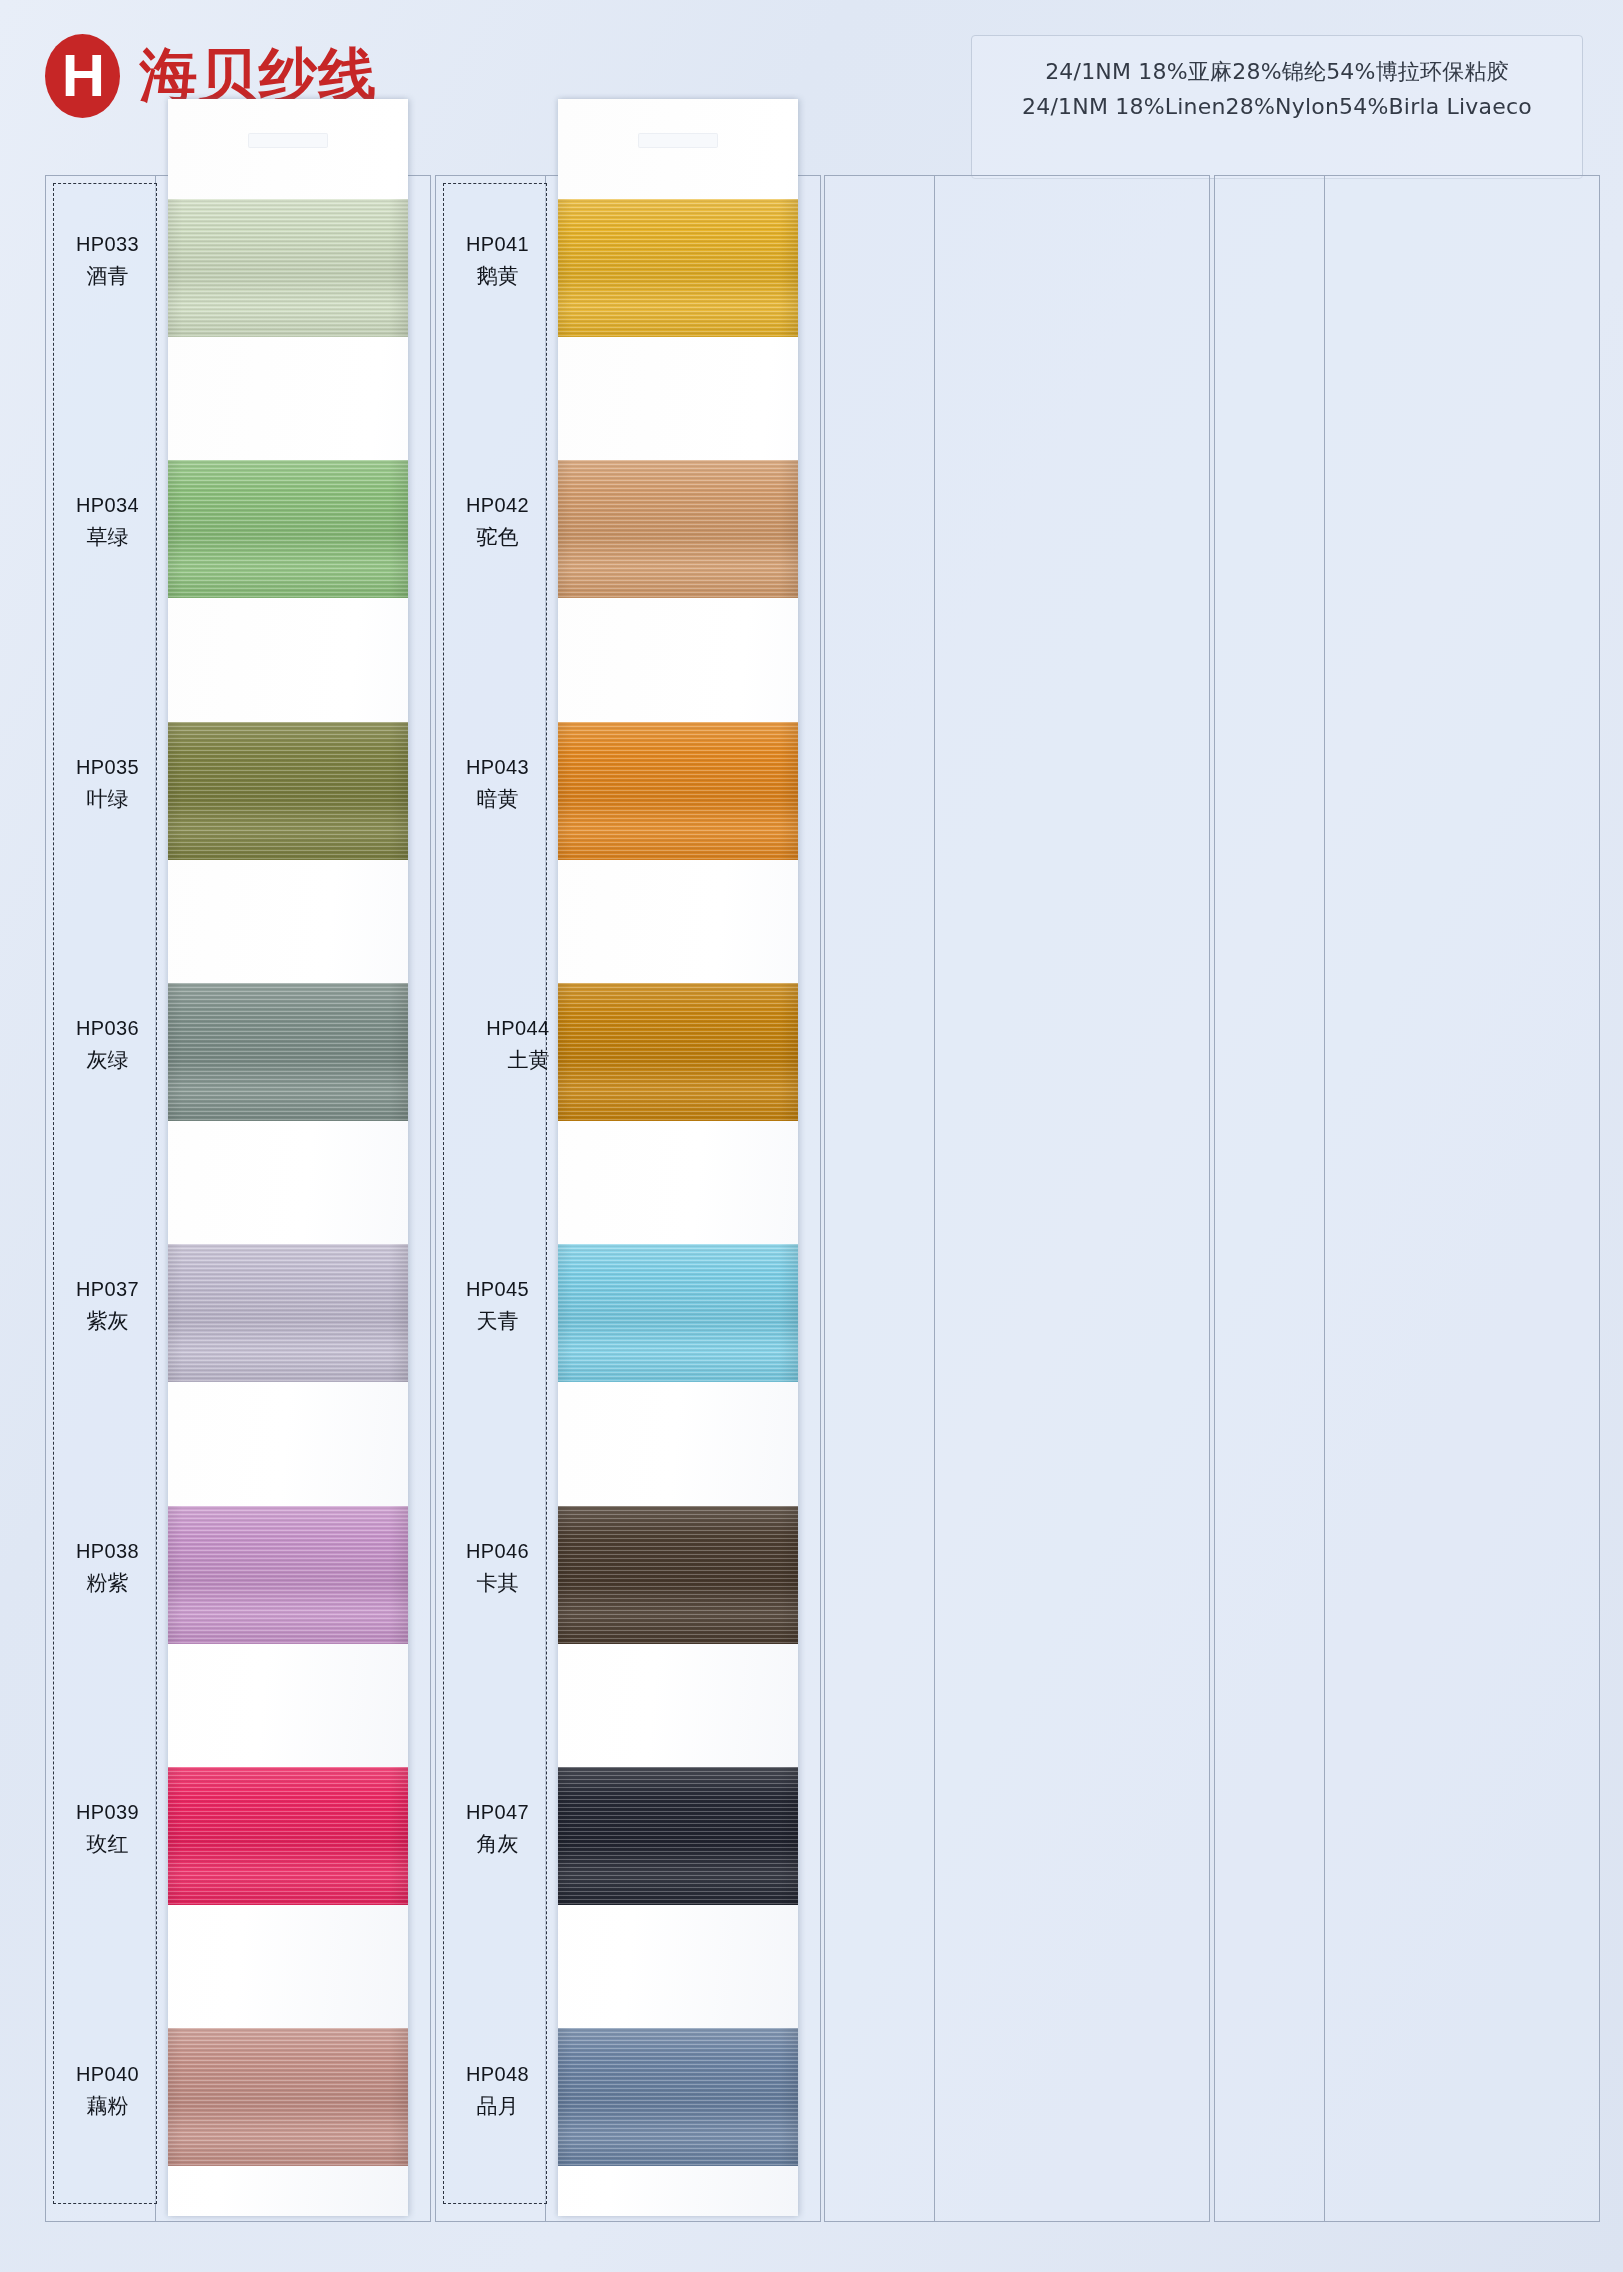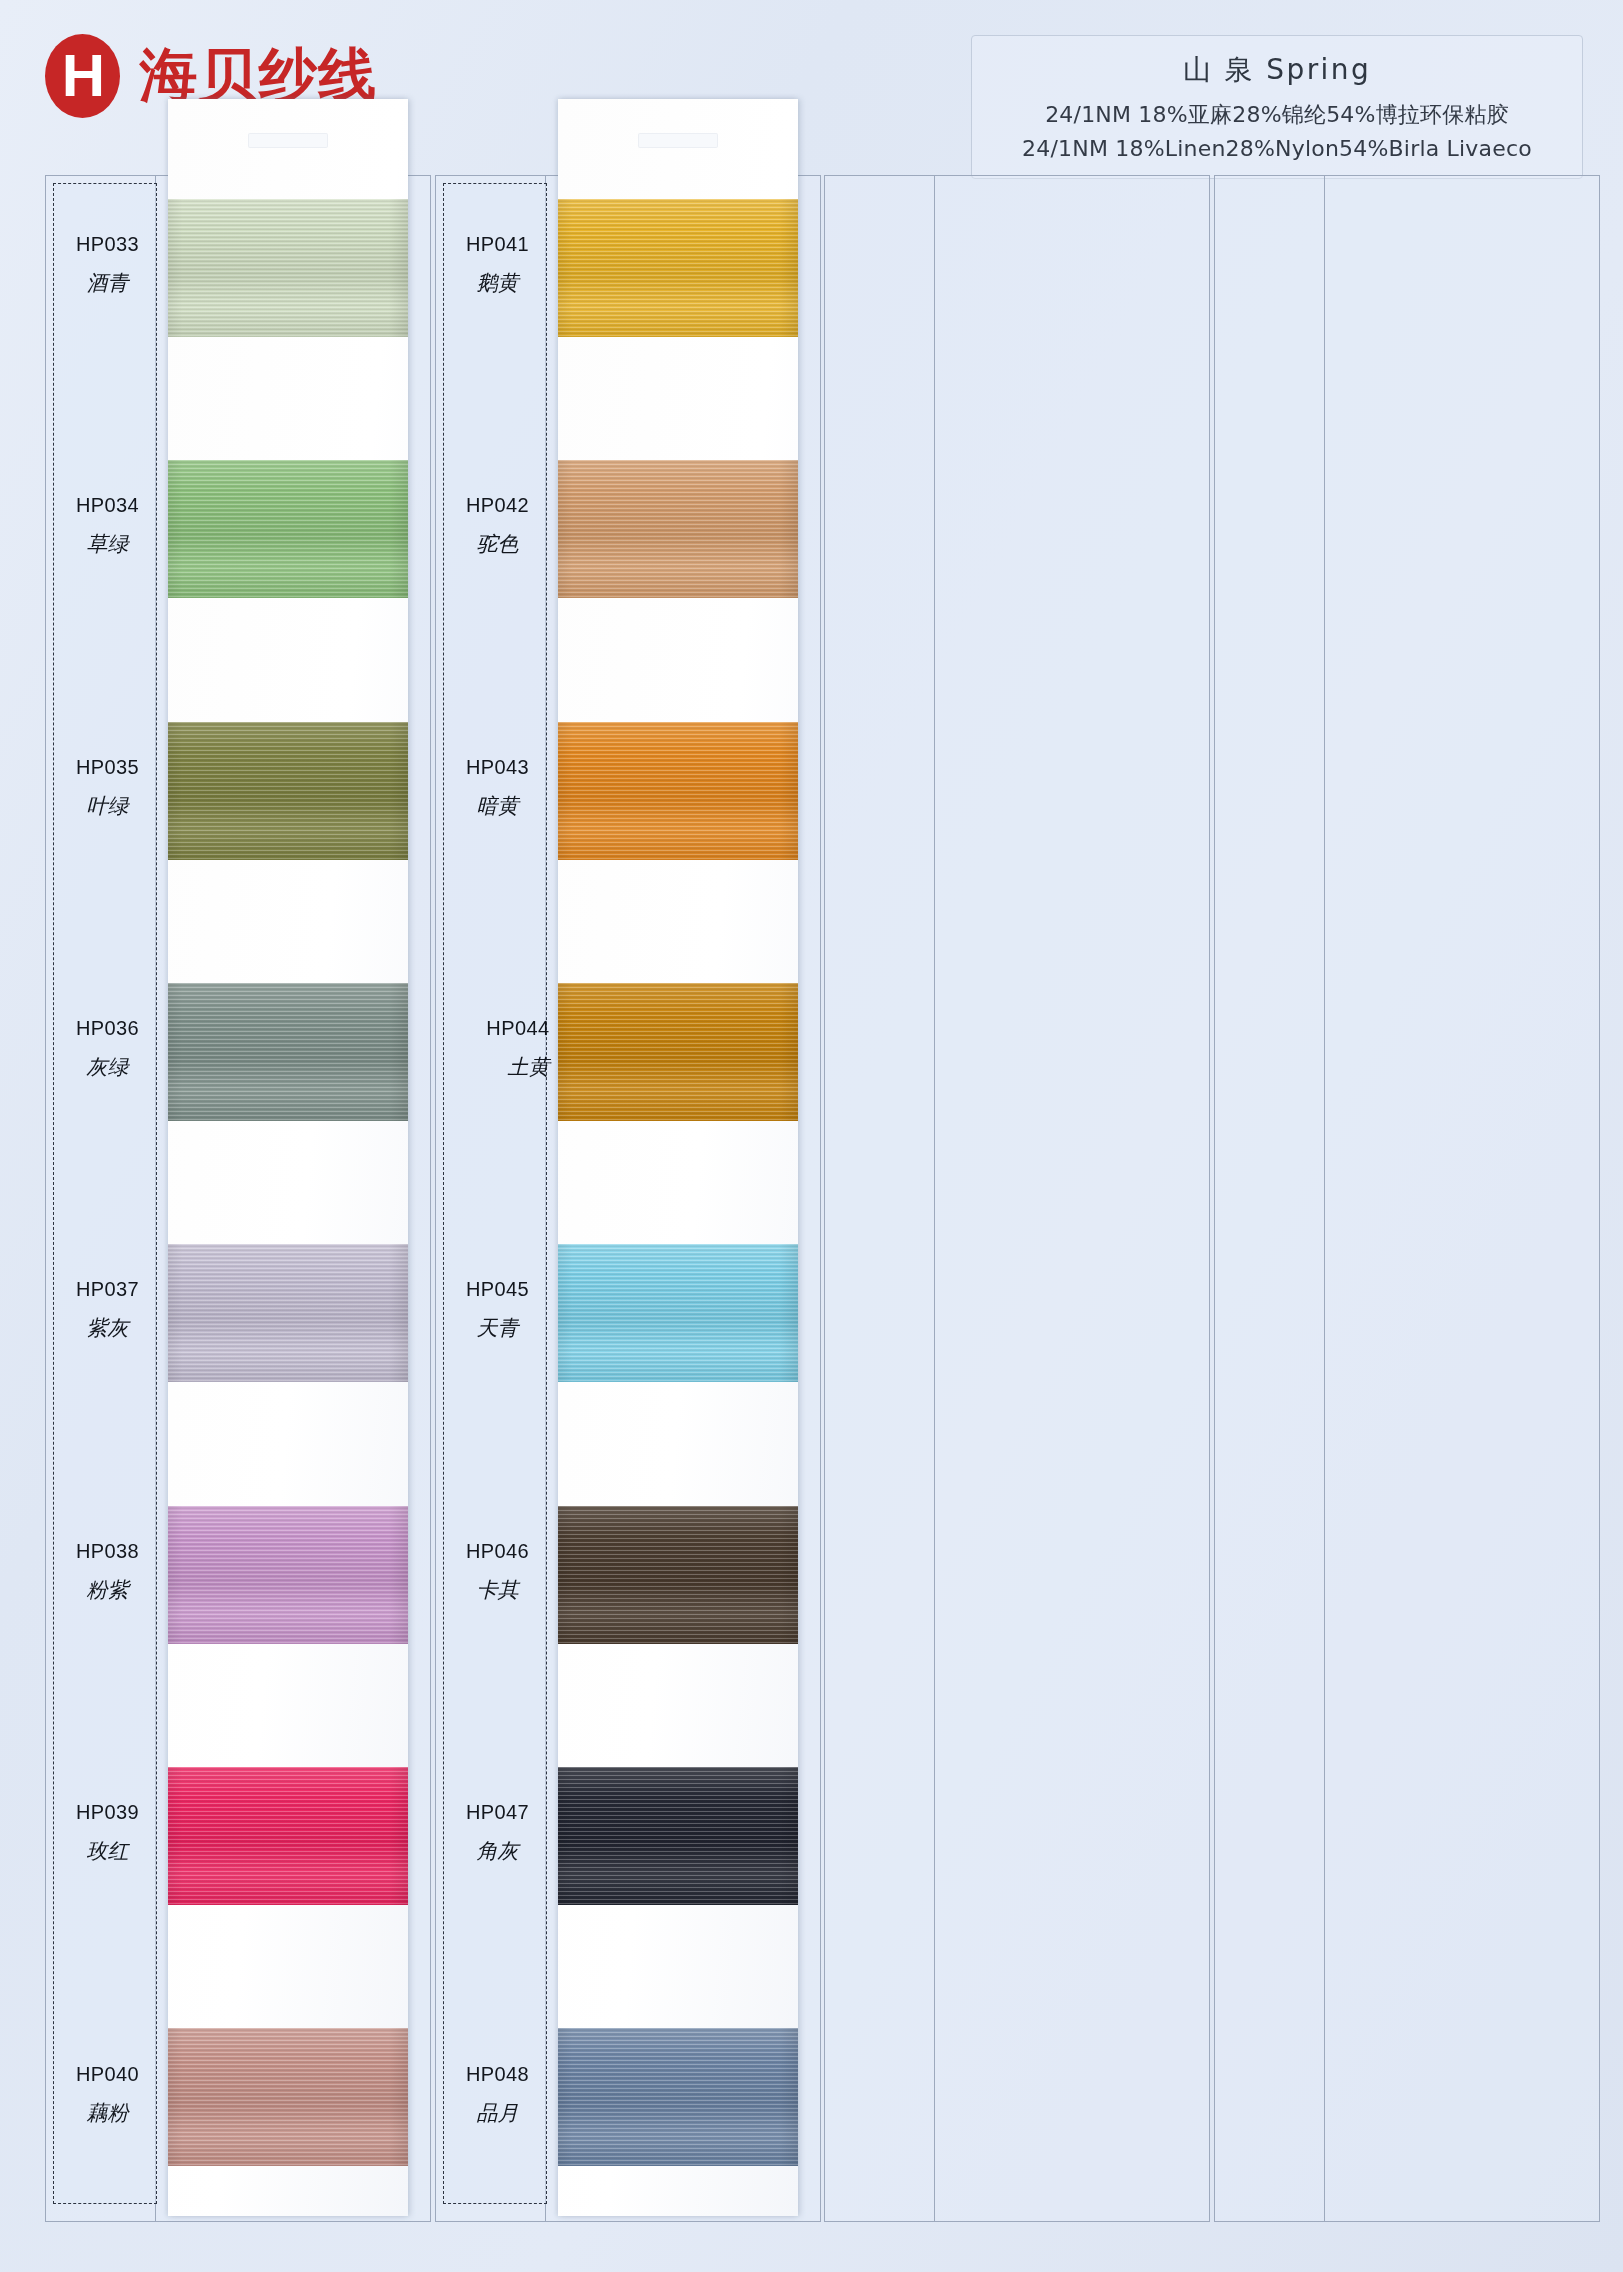--- a/index.html
+++ b/index.html
@@ -120,22 +120,21 @@
   }
   .swatch-label .code {
     font-size: 20px;
     letter-spacing: 0.4px;
     font-family: "Liberation Sans", sans-serif;
   }
   .swatch-label .cname {
     font-size: 21px;
     font-family: "DejaVu Sans", sans-serif;
     display: block;
-    margin-top: 11px;
-    font-style: italic;
+    margin-top: 4px;
   }
   
   .yarn-card {
     position: absolute;
     top: -77px;
     width: 240px;
     height: 2117px;
     background: linear-gradient(95deg, #fdfdfd 0%, #ffffff 55%, #f4f6fa 100%);
     box-shadow: 1.6px 0 5.7px rgba(110,125,150,0.30), -1.6px 0 4.9px rgba(110,125,150,0.18);
   }
@@ -196,21 +195,20 @@
 <body>
 
 <div class="page">
 
   <div class="brand">
     <div class="brand-mark">H</div>
     <div class="brand-text">海贝纱线</div>
   </div>
 
   <div class="spec-box">
-    <div class="spec-title">山 泉 Spring</div>
     <div class="spec-line">24/1NM 18%亚麻28%锦纶54%博拉环保粘胶</div>
     <div class="spec-line">24/1NM 18%Linen28%Nylon54%Birla Livaeco</div>
   </div>
 
   <div class="grid" id="grid">
       <div class="col" style="left: 0px; width: 386px;">
         <div class="col-divider" style="left: 109px;"></div>
         <div class="label-strip" style="left: 6.5px;">
           <div class="swatch-label" style="top: 47px;">
             <div class="code">HP033</div>

